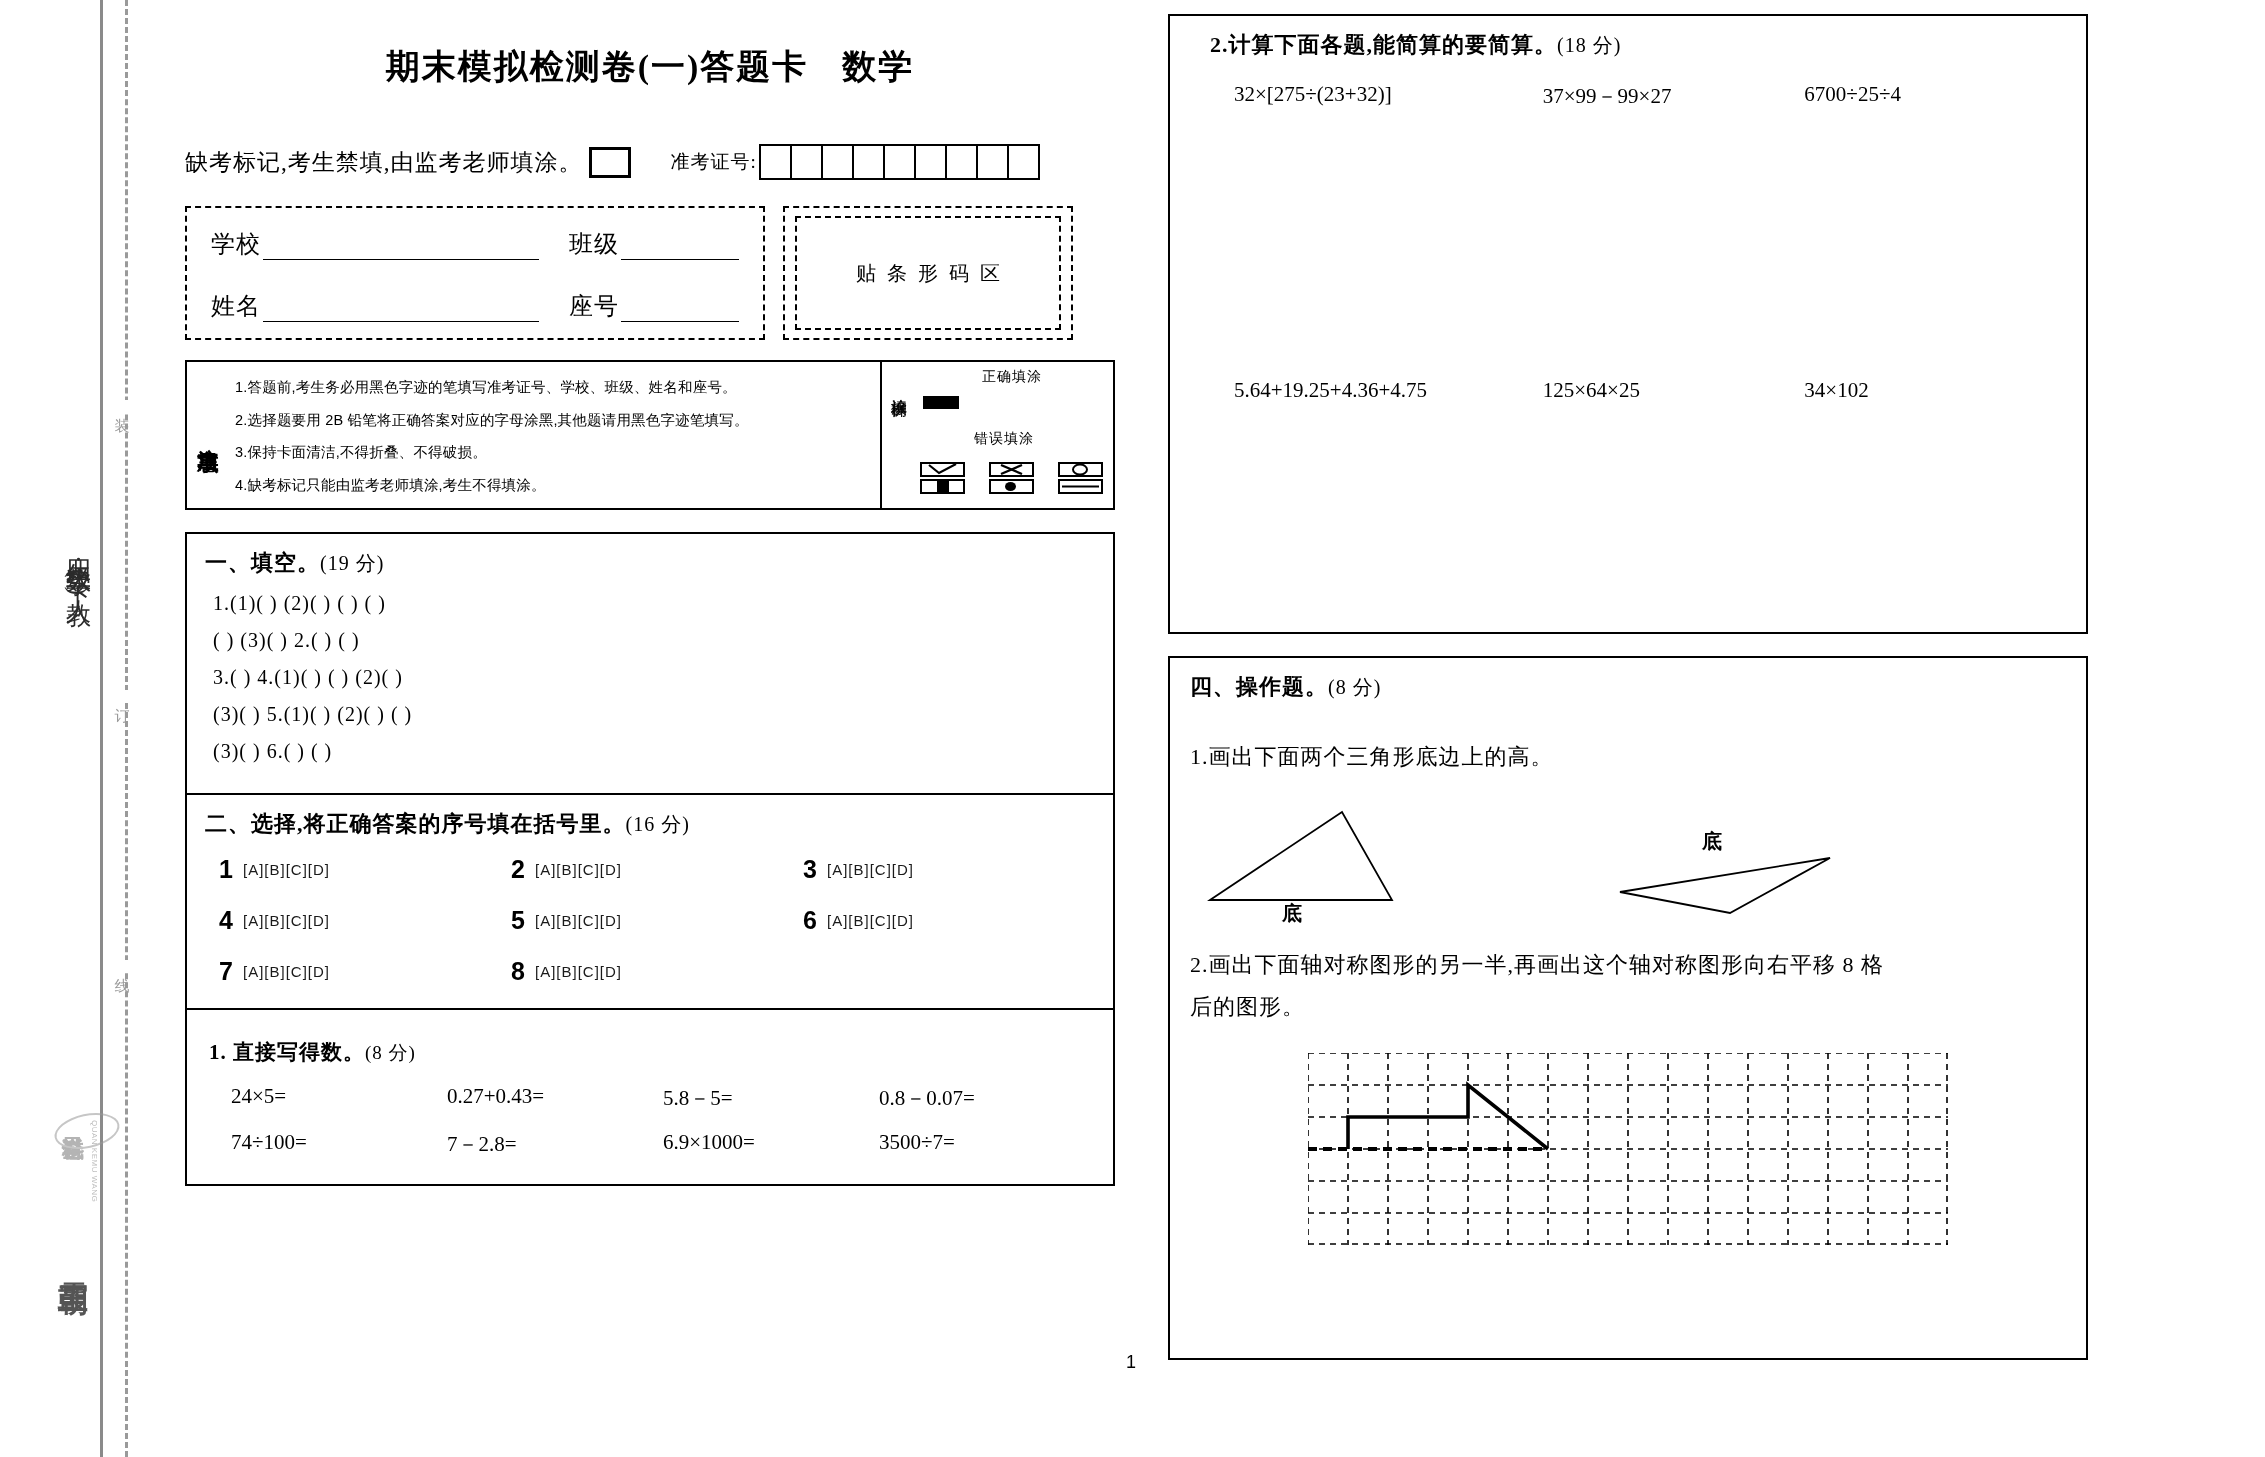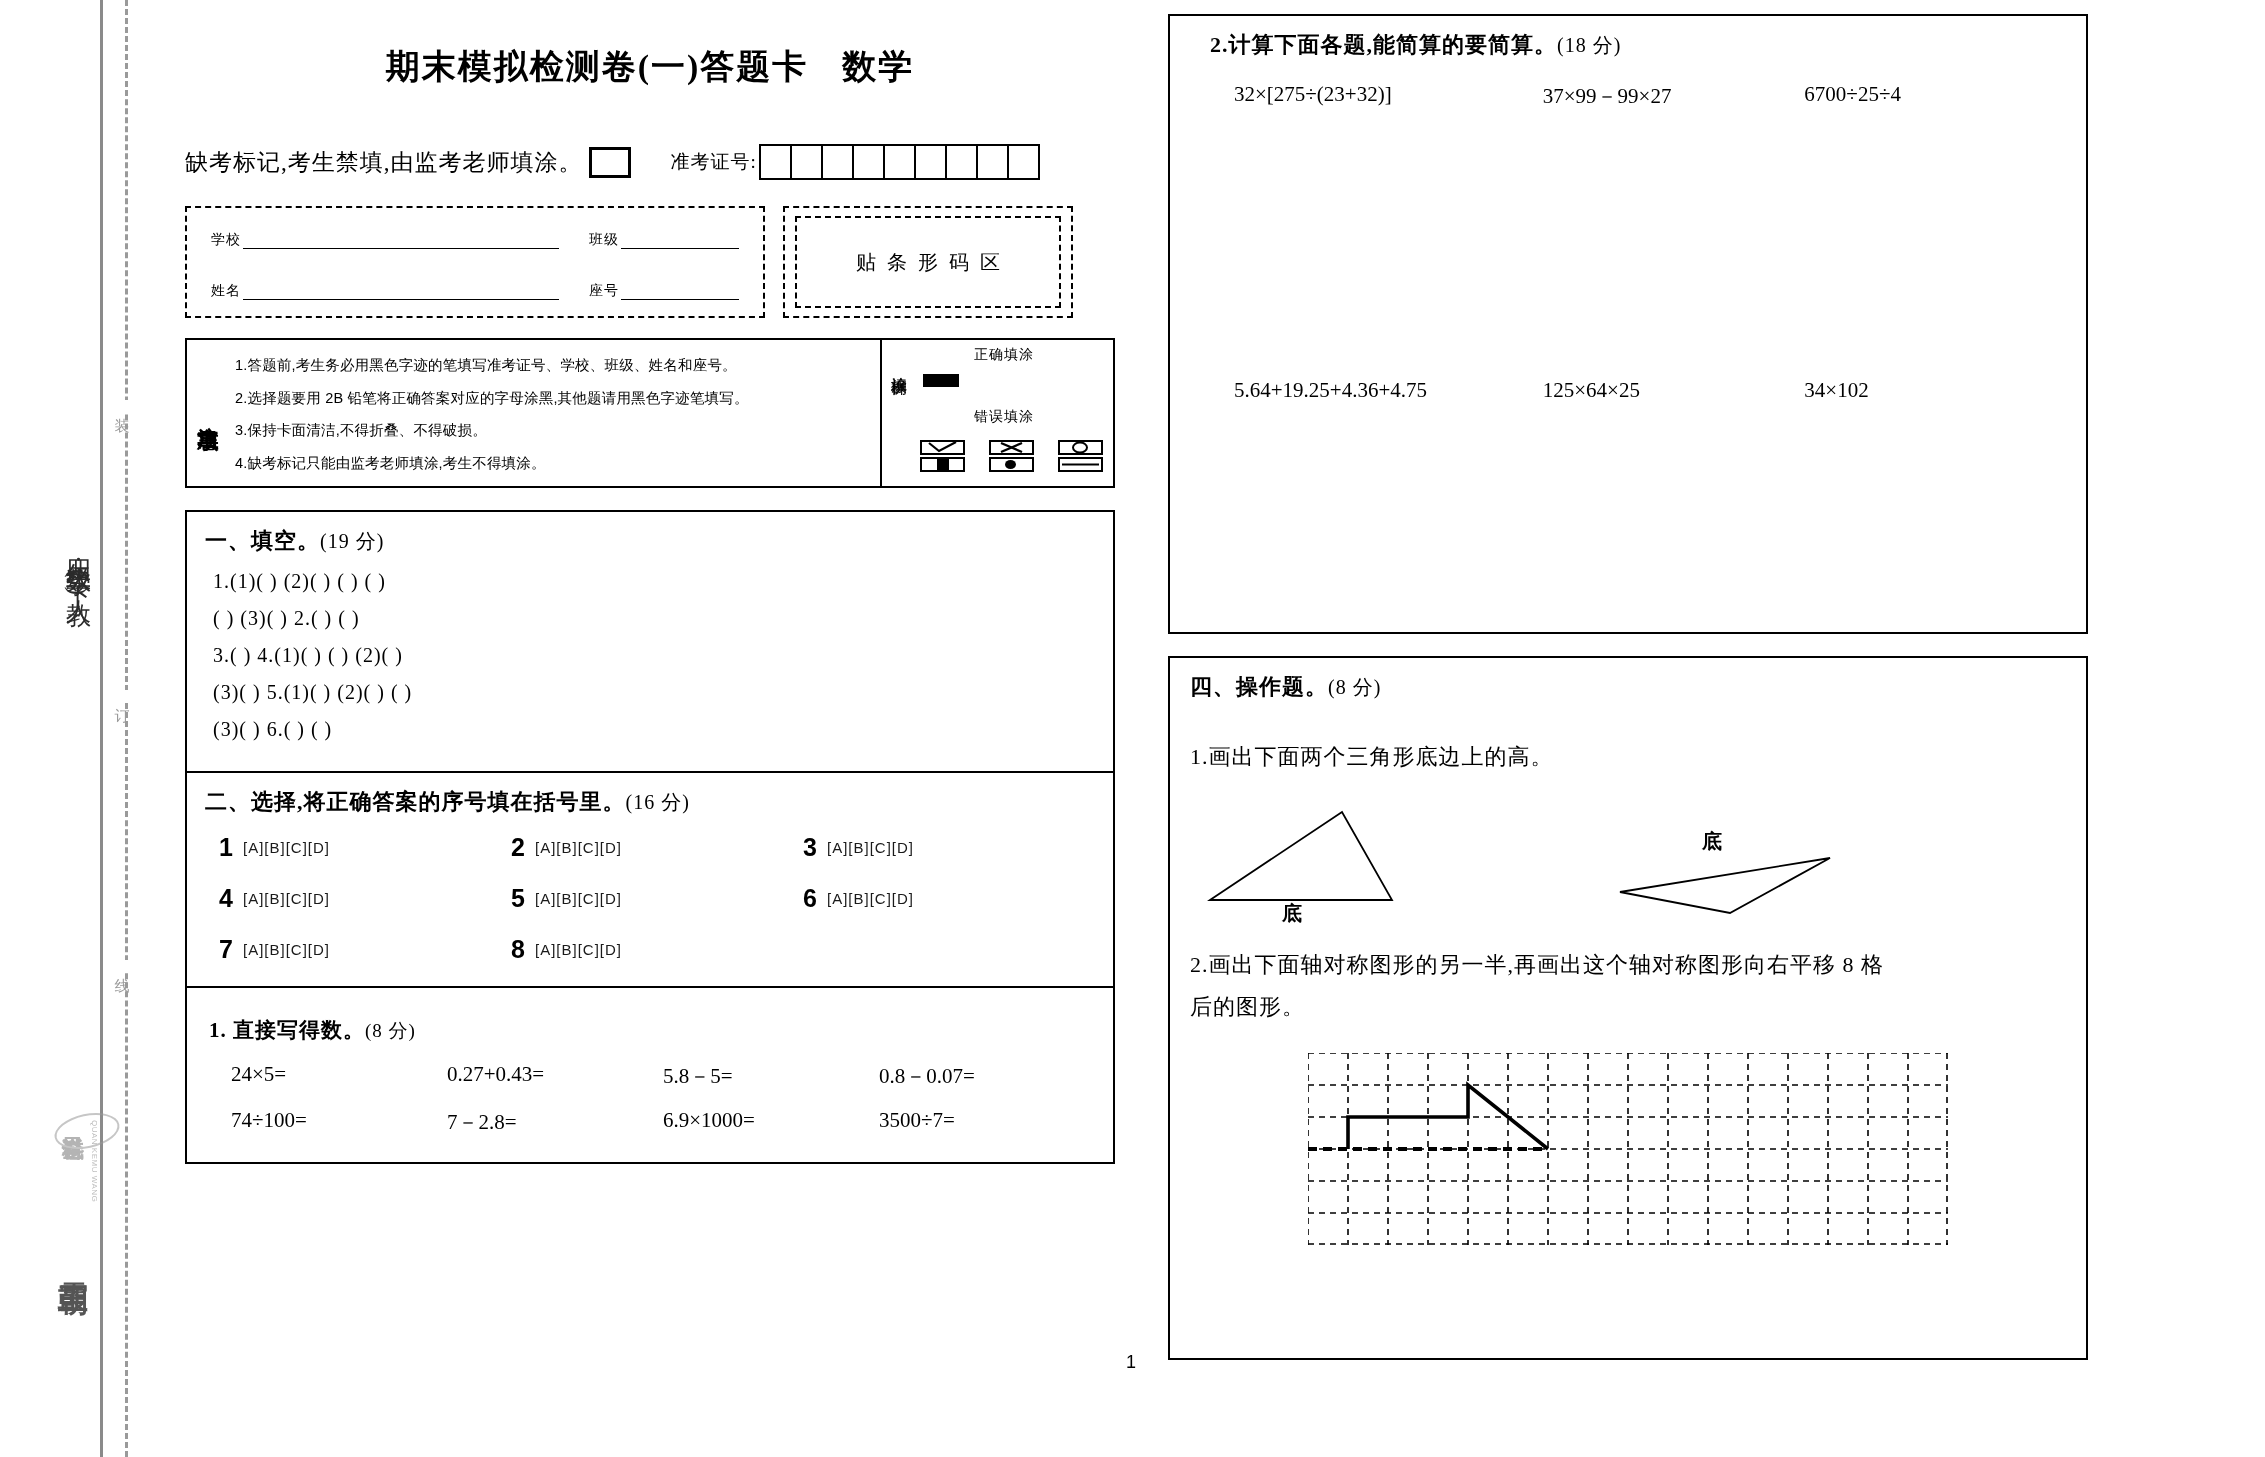--- a/index.html
+++ b/index.html
@@ -172,21 +172,21 @@
   }
   .info-box {
     border: 2px dashed #000;
     width: 580px;
     padding: 20px 24px 16px 24px;
     box-sizing: border-box;
   }
   .info-line {
     display: flex;
     align-items: flex-end;
-    font-size: 14px;
+    font-size: 24px;
     margin-bottom: 30px;
     letter-spacing: 1px;
   }
   .info-line:last-child { margin-bottom: 0; }
   .info-line .lbl { white-space: nowrap; }
   .u-long { flex: 1; border-bottom: 1.6px solid #000; height: 20px; margin: 0 0 0 2px; }
   .u-short { width: 118px; border-bottom: 1.6px solid #000; height: 20px; margin-left: 2px; }
   .info-line .lbl2 { margin-left: 30px; white-space: nowrap; }
 
   .barcode-box {
@@ -250,21 +250,21 @@
   }
   .sample-side {
     position: absolute;
     left: 6px; top: 24px;
     writing-mode: vertical-rl;
     font-size: 16px;
     letter-spacing: 1px;
   }
   .sample-ok-title {
     position: absolute;
-    left: 92px; top: 6px;
+    left: 100px; top: 6px;
     font-size: 14px;
     letter-spacing: 1px;
   }
   .sample-ok-mark {
     position: absolute;
     left: 41px; top: 34px;
     width: 36px; height: 13px;
     background: #000;
   }
   .sample-bad-title {

